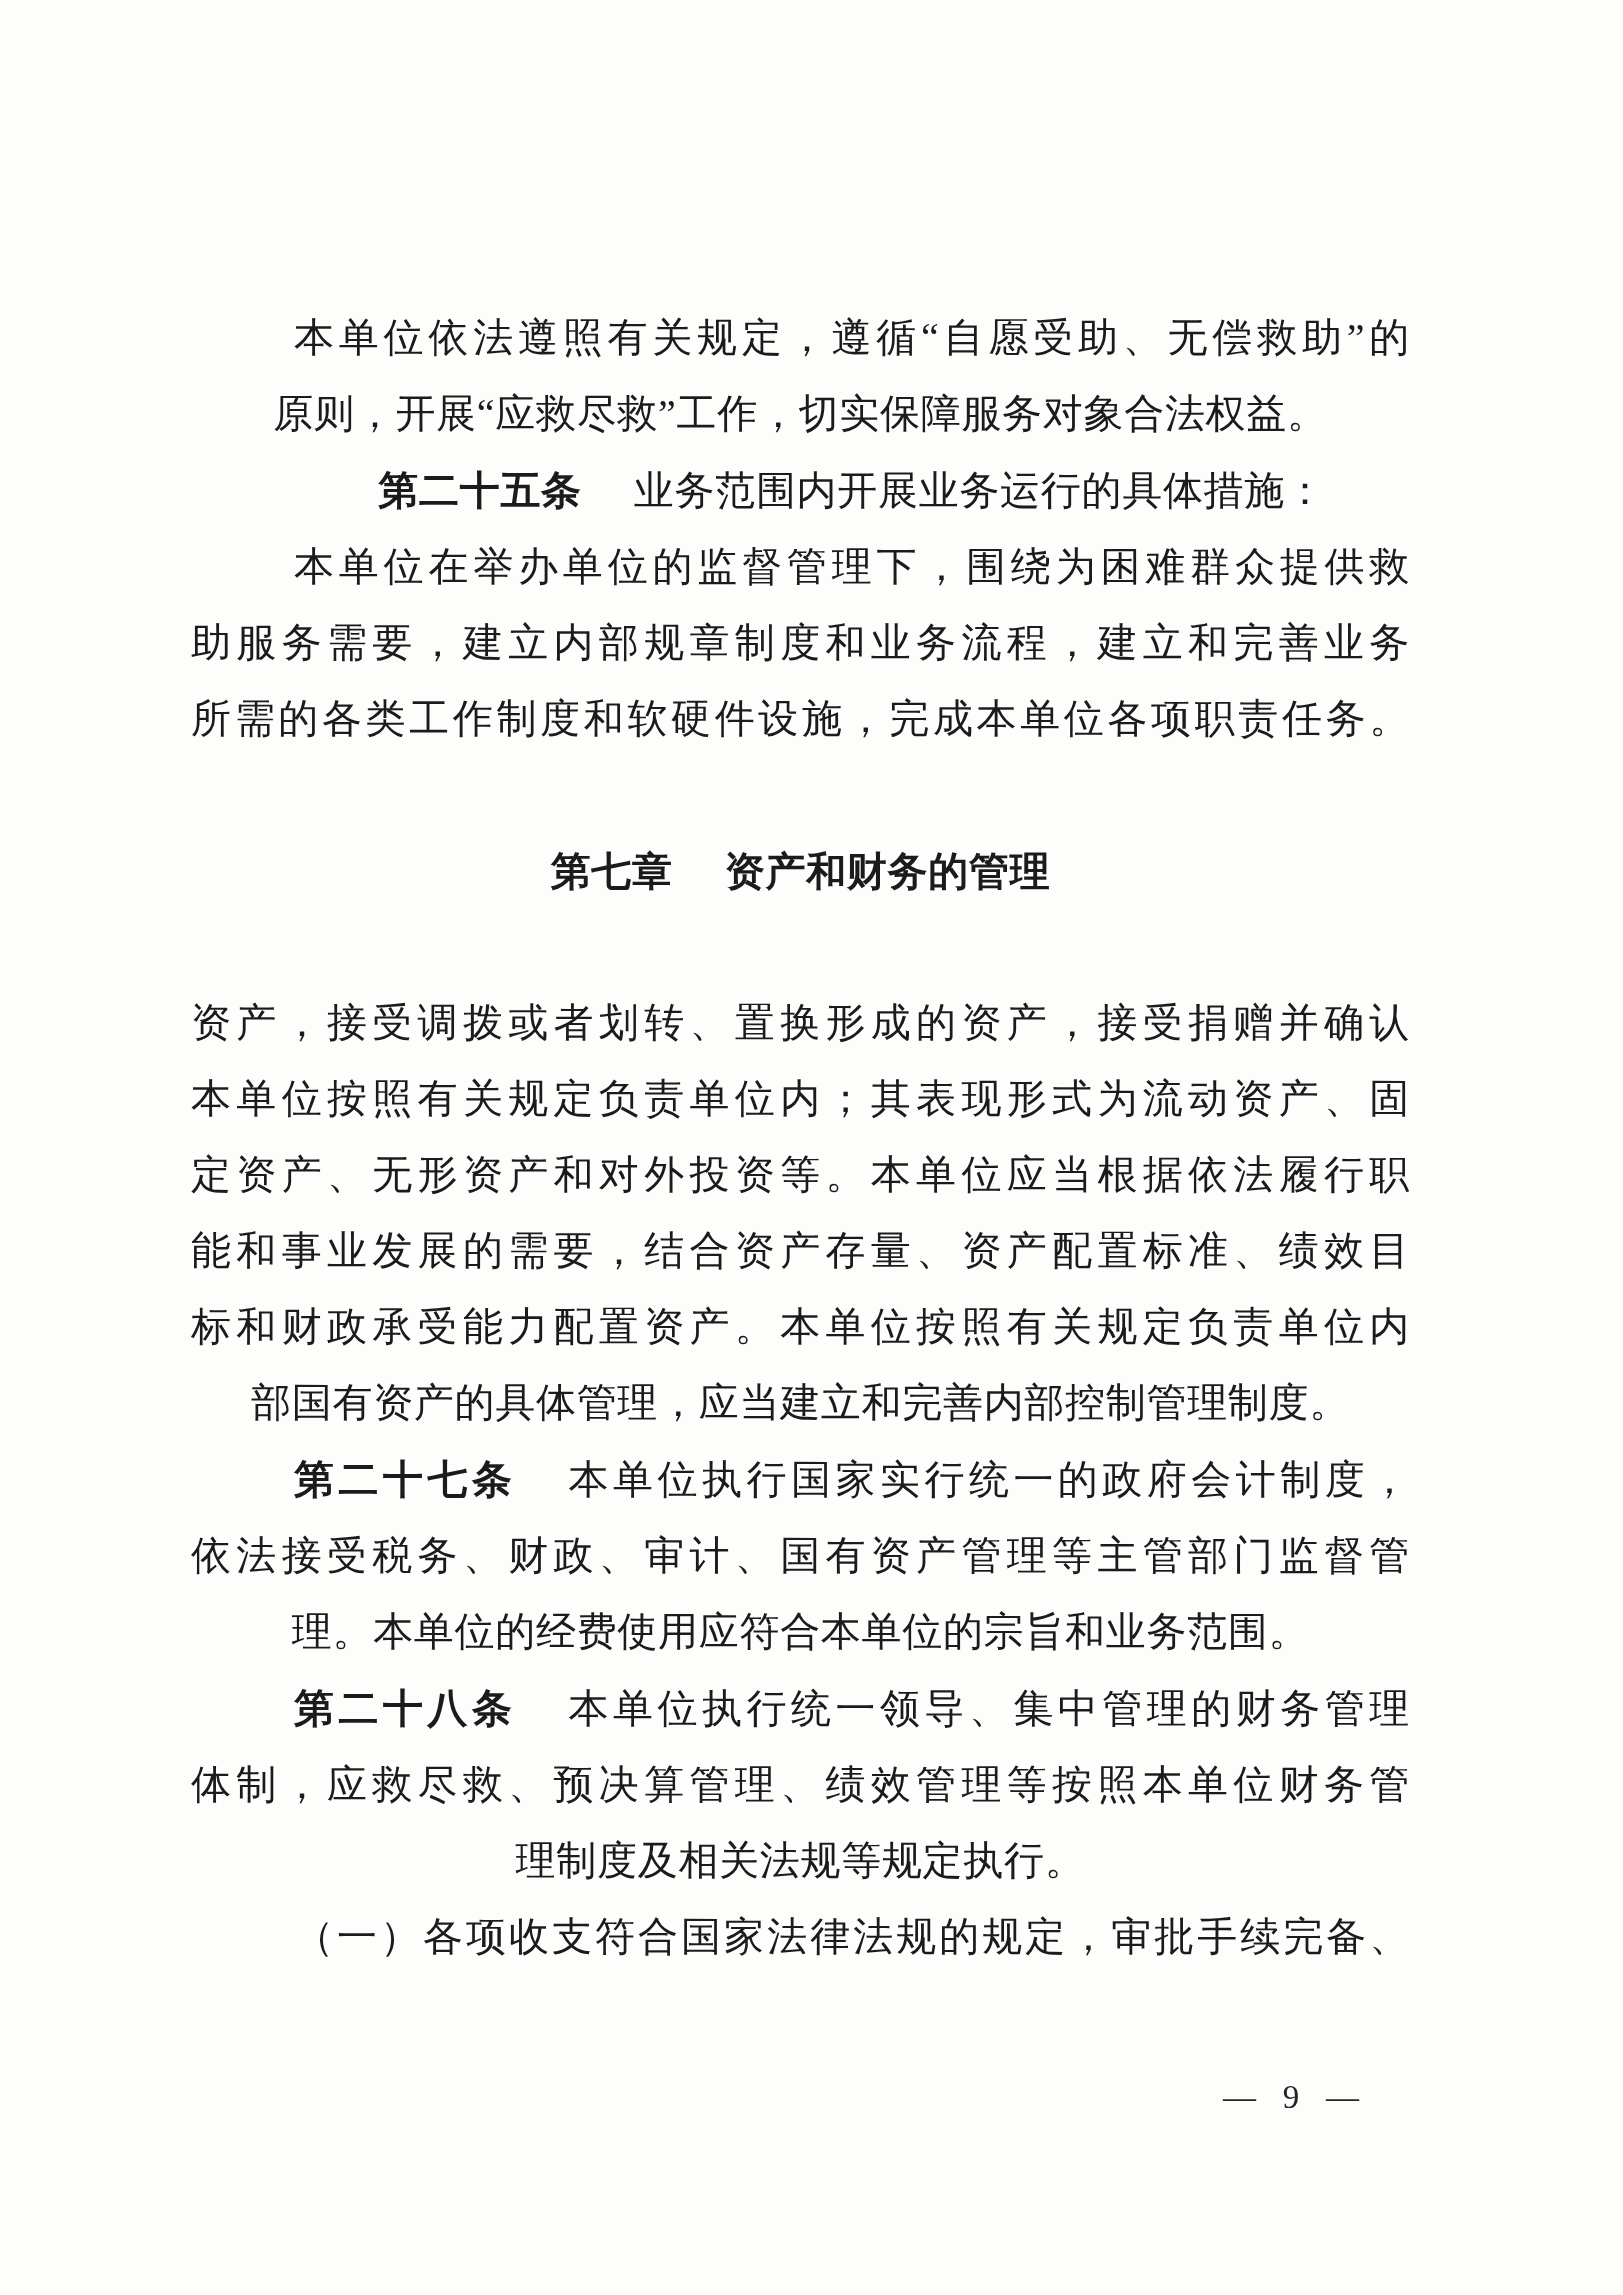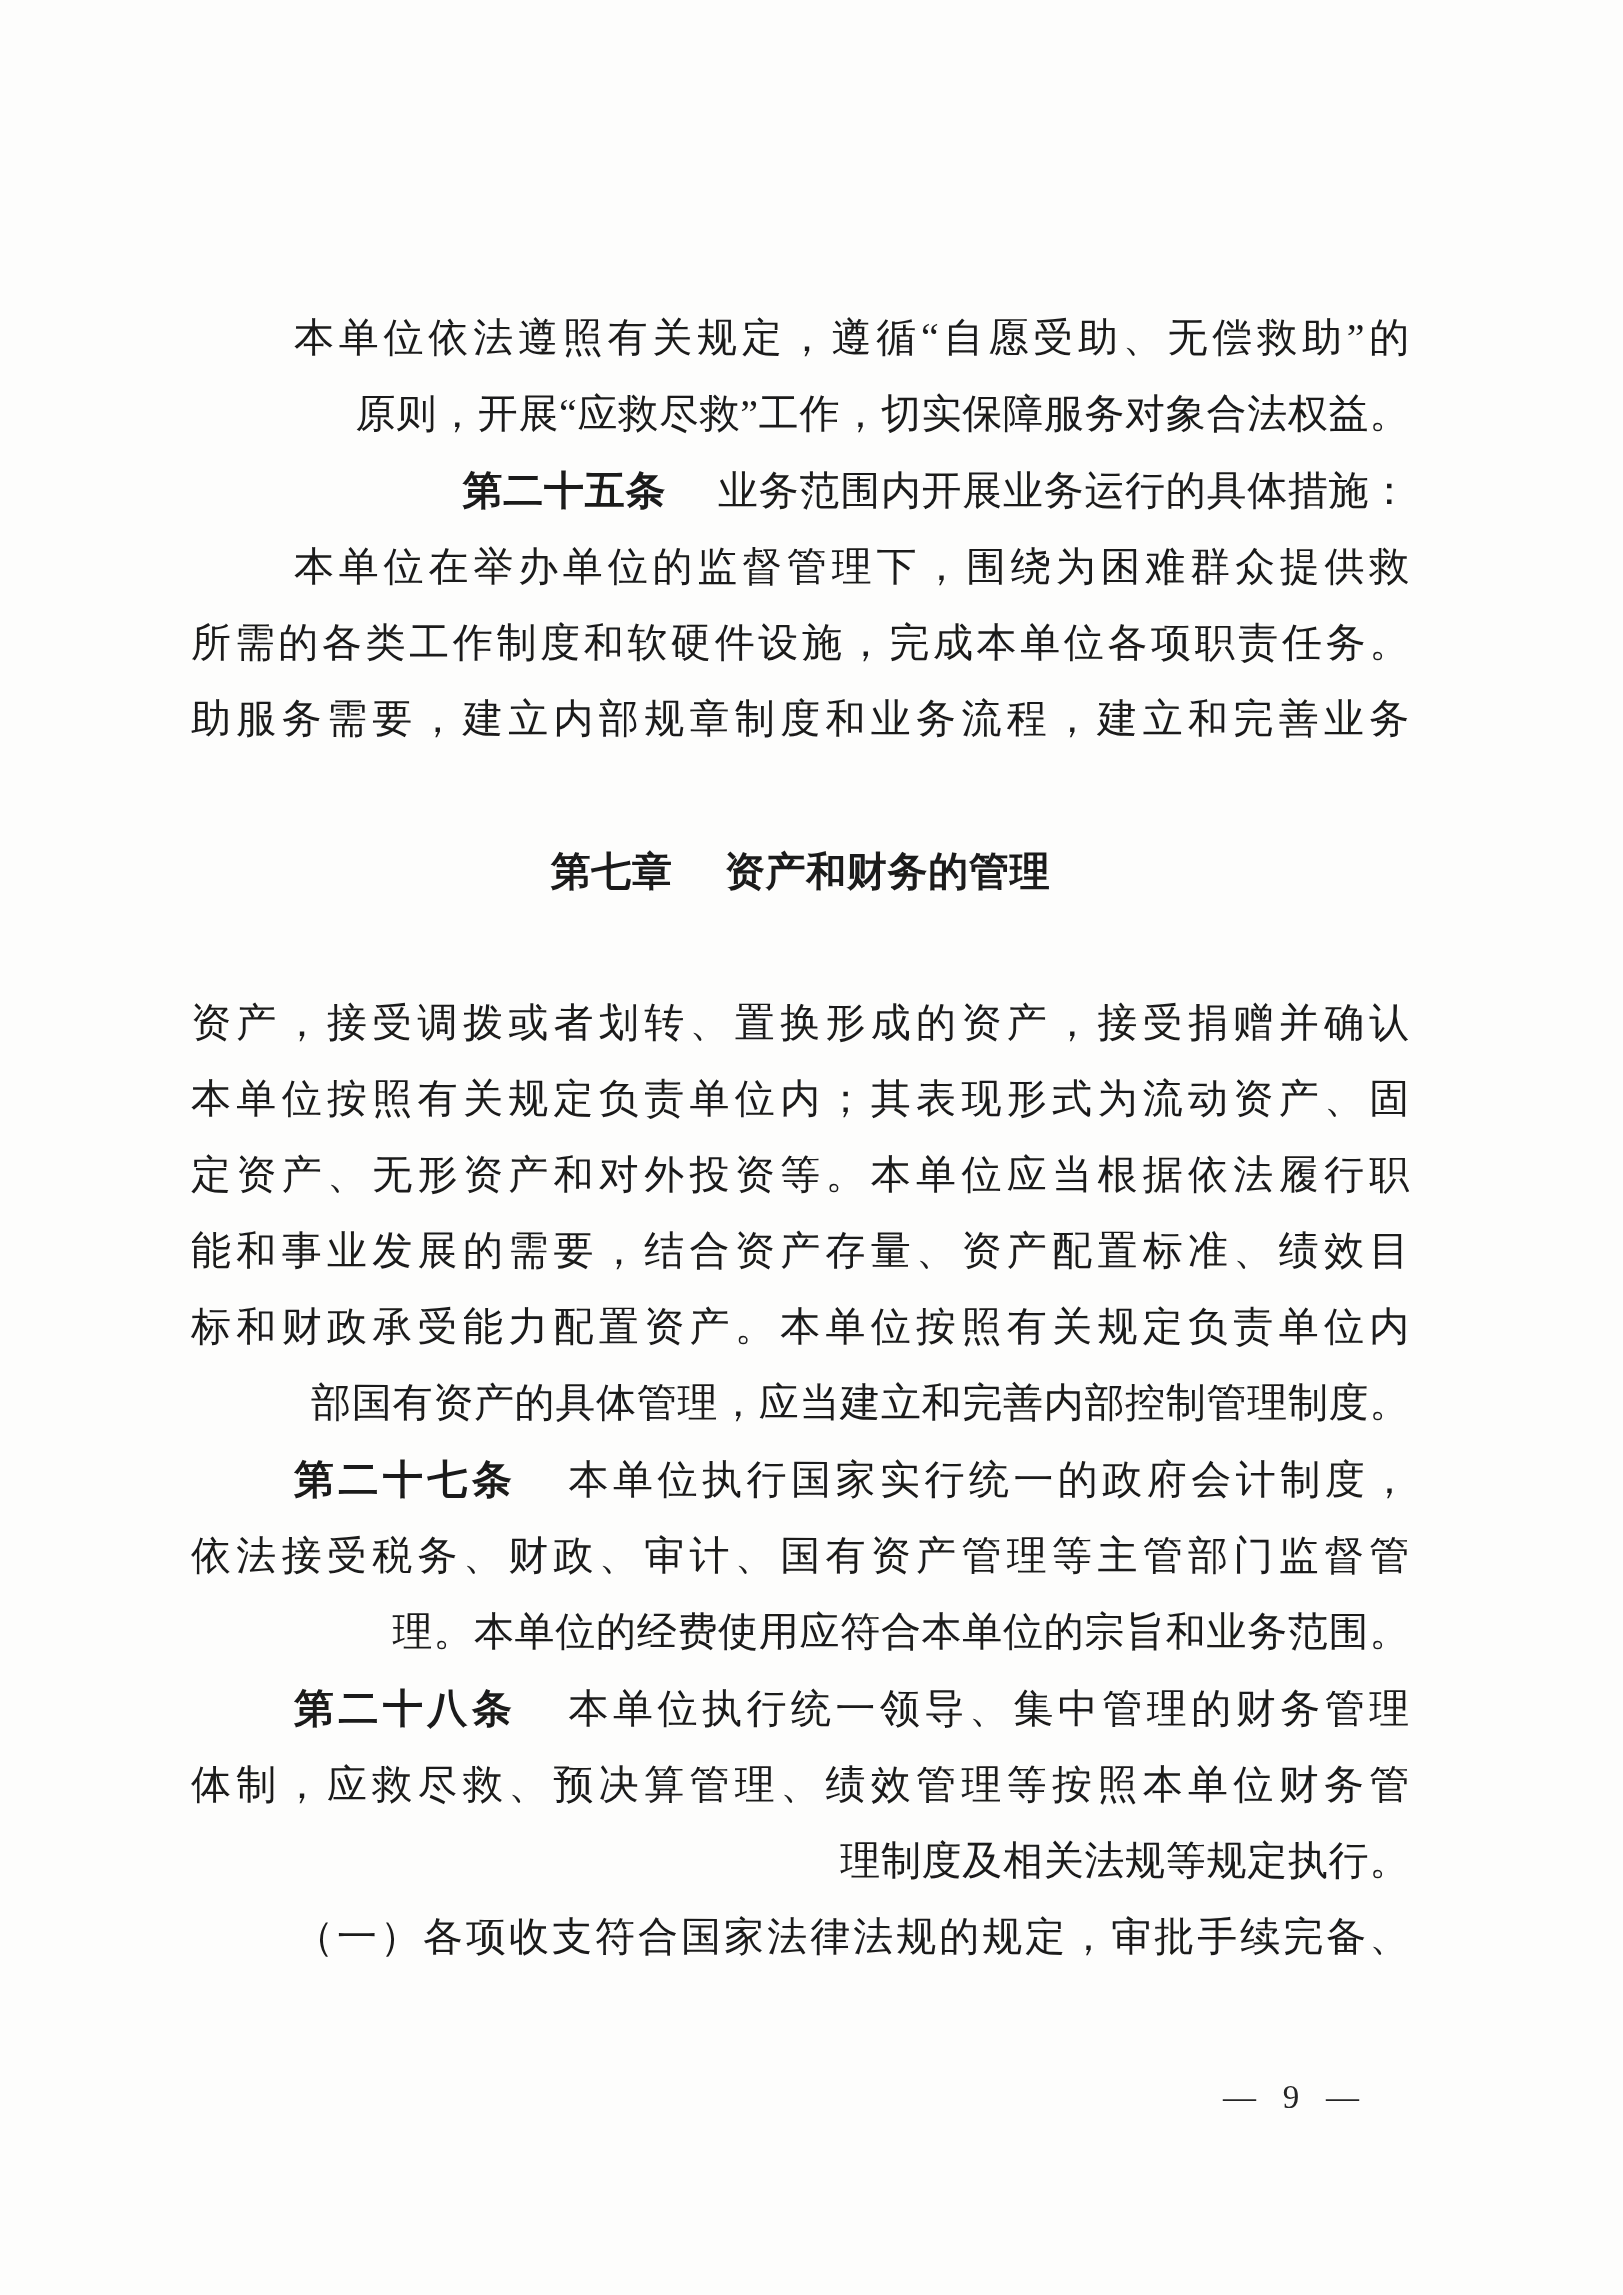--- a/index.html
+++ b/index.html
@@ -19,21 +19,21 @@
   }
   .content {
     position: absolute;
     left: 191px;
     top: 300px;
     width: 1219px;
     font-size: 40px;
     line-height: 76px;
     letter-spacing: 0.7px;
   }
-  .line { text-align: right; }
+  .line { text-align: center; }
   .line.indent { text-indent: 103px; }
   .line.fill {
     text-align: justify;
     text-align-last: justify;
     text-justify: inter-character;
   }
   .line .b {
     font-weight: 700;
     font-family: "Liberation Sans", "DejaVu Sans", sans-serif;
     margin-right: 52px;
@@ -58,22 +58,22 @@
 </style>
 </head>
 <body>
 
 <div class="page" style="background: rgb(253, 253, 252); color: rgb(27, 27, 27);">
   <div class="content">
       <div class="line indent fill"><span>本单位依法遵照有关规定，遵循“自愿受助、无偿救助”的</span></div>
       <div class="line"><span>原则，开展“应救尽救”工作，切实保障服务对象合法权益。</span></div>
       <div class="line indent"><span class="b">第二十五条</span><span>业务范围内开展业务运行的具体措施：</span></div>
       <div class="line indent fill"><span>本单位在举办单位的监督管理下，围绕为困难群众提供救</span></div>
+      <div class="line fill"><span>助服务需要，建立内部规章制度和业务流程，建立和完善业务</span></div>
       <div class="line fill"><span>所需的各类工作制度和软硬件设施，完成本单位各项职责任务。</span></div>
-      <div class="line fill"><span>助服务需要，建立内部规章制度和业务流程，建立和完善业务</span></div>
       <div class="spacer"></div>
       <div class="line chapter"><span class="b">第七章</span><span>资产和财务的管理</span></div>
       <div class="spacer"></div>
       <div class="line fill"><span>资产，接受调拨或者划转、置换形成的资产，接受捐赠并确认</span></div>
       <div class="line fill"><span>本单位按照有关规定负责单位内；其表现形式为流动资产、固</span></div>
       <div class="line fill"><span>定资产、无形资产和对外投资等。本单位应当根据依法履行职</span></div>
       <div class="line fill"><span>能和事业发展的需要，结合资产存量、资产配置标准、绩效目</span></div>
       <div class="line fill"><span>标和财政承受能力配置资产。本单位按照有关规定负责单位内</span></div>
       <div class="line"><span>部国有资产的具体管理，应当建立和完善内部控制管理制度。</span></div>
       <div class="line indent fill"><span class="b">第二十七条</span><span>本单位执行国家实行统一的政府会计制度，</span></div>

